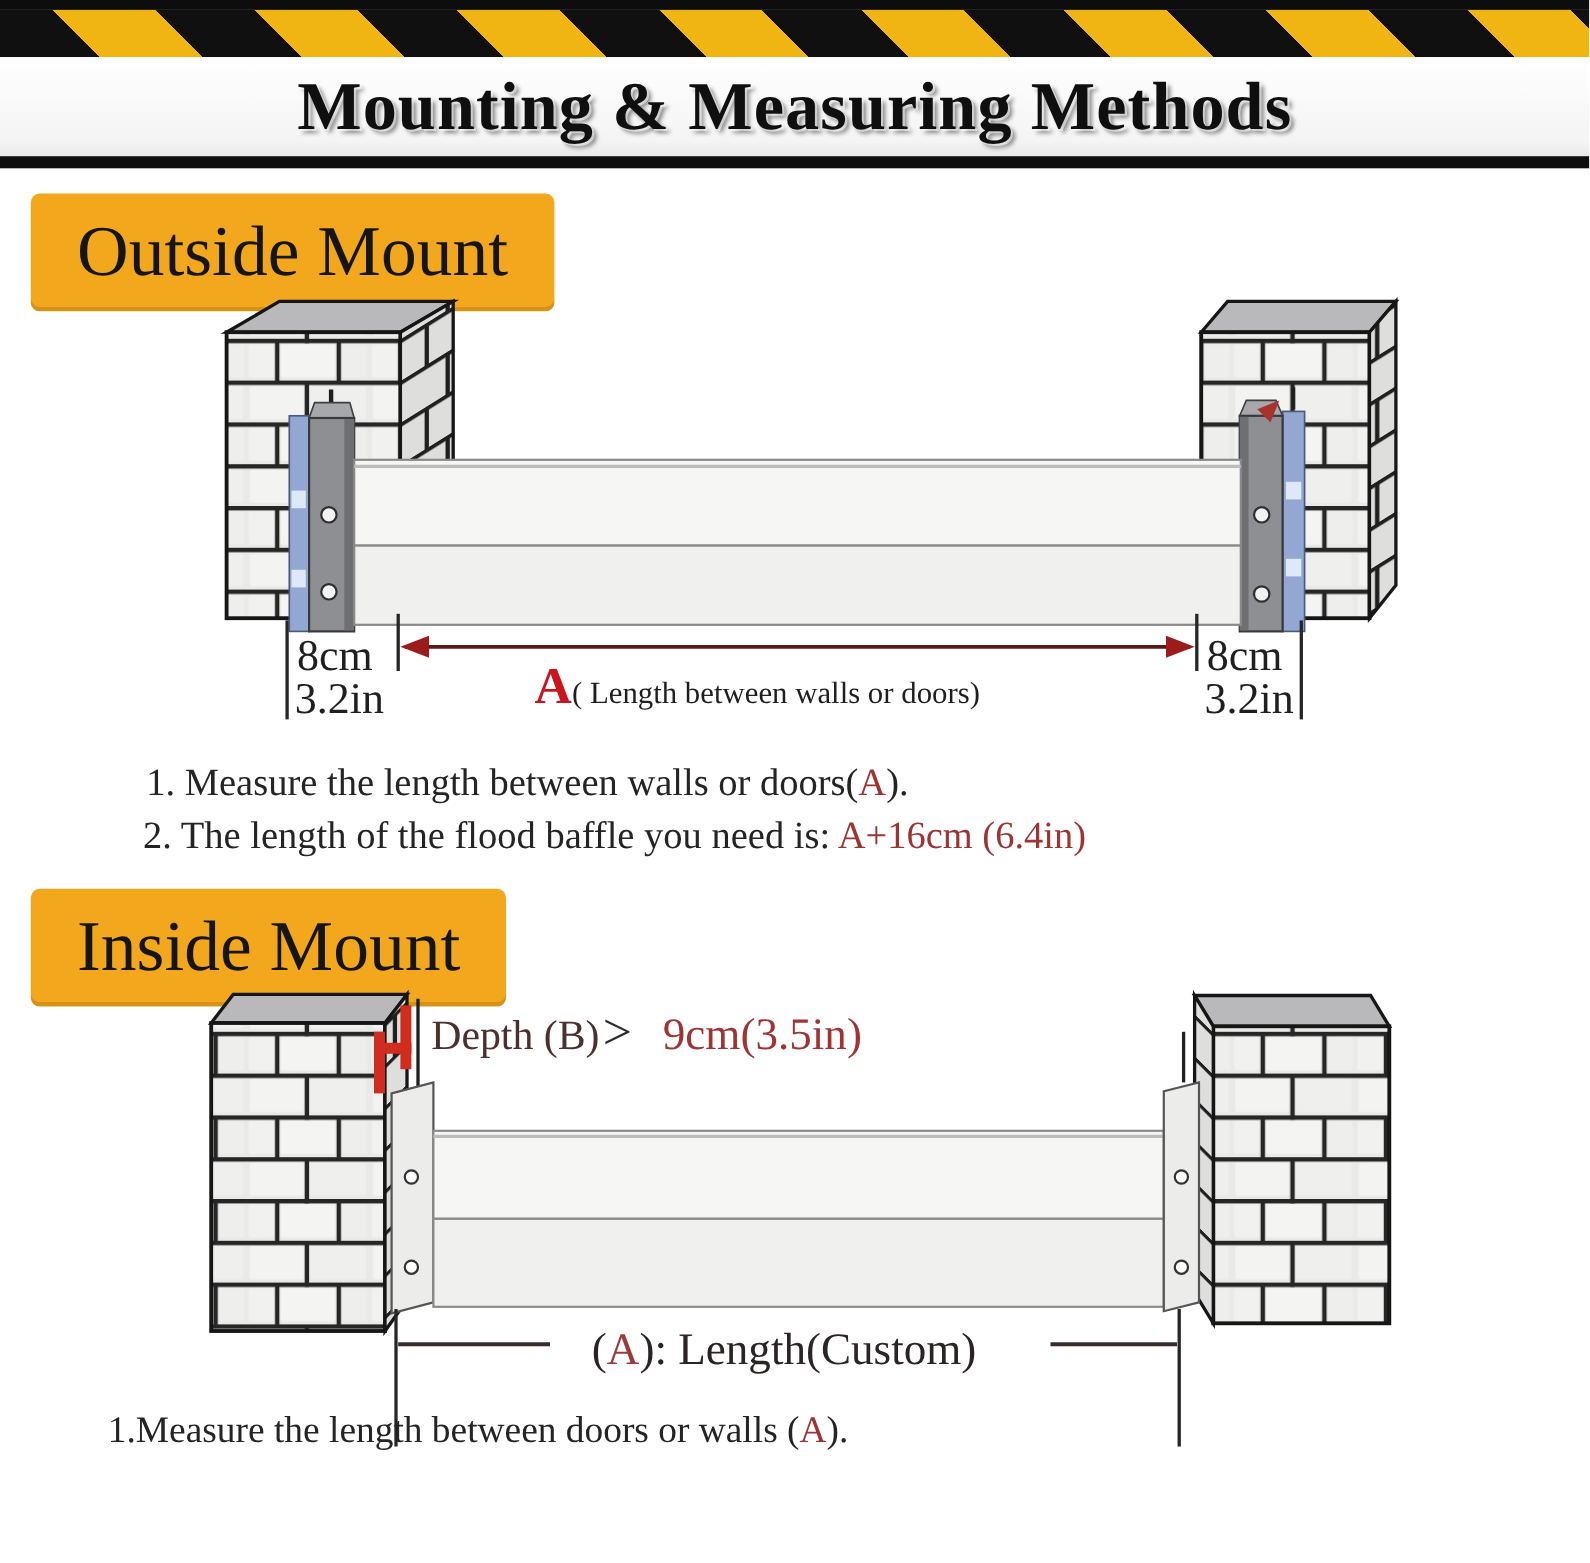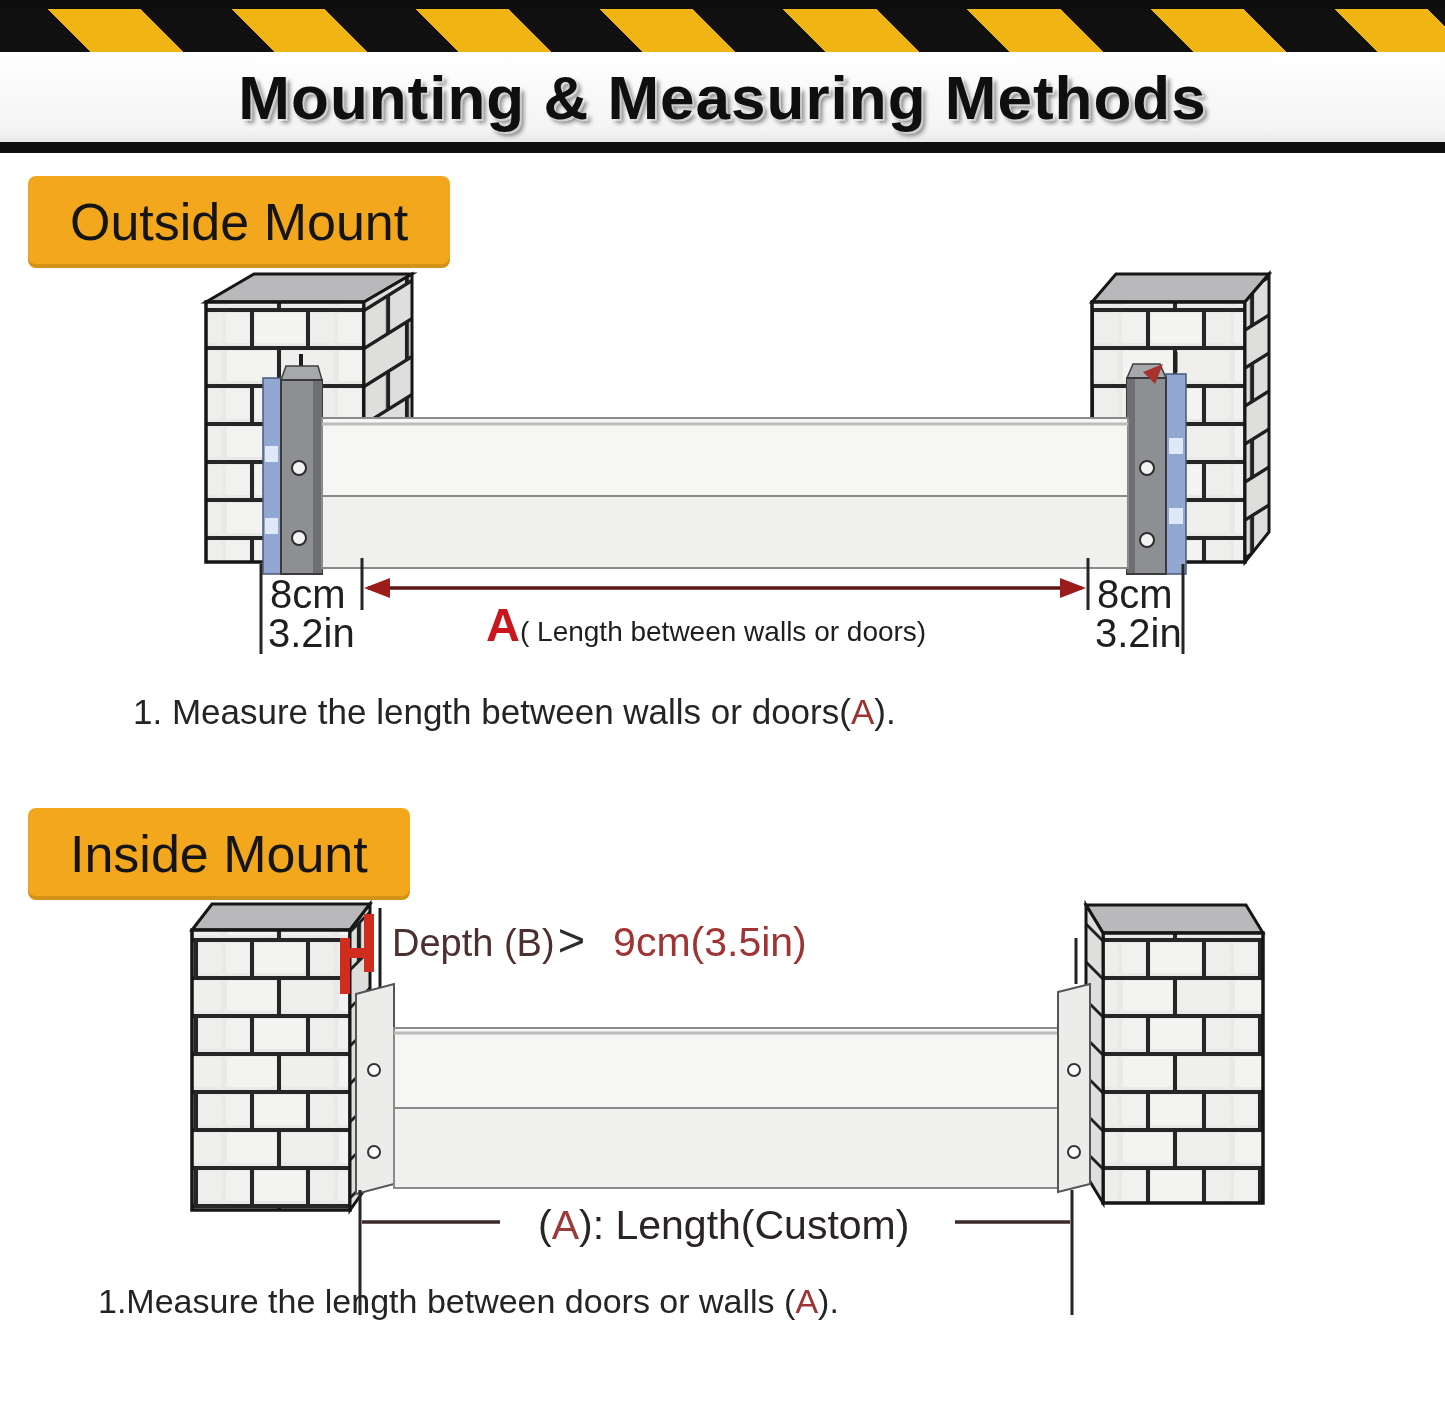--- a/index.html
+++ b/index.html
@@ -1,32 +1,32 @@
 <!DOCTYPE html>
 <html><head>
 <meta charset="utf-8">
 <style>
   html,body{margin:0;padding:0;background:#ffffff;}
   .stage{position:relative;width:1445px;height:1421px;background:#ffffff;overflow:hidden;
-         font-family:Liberation Sans, sans-serif;color:#1c1c1c;}
+         font-family:Liberation Serif, serif;color:#1c1c1c;}
 
   
   .banner{position:absolute;top:0;left:0;width:1445px;height:153px;}
   .hazard{position:absolute;top:0;left:0;right:0;height:52px;box-sizing:border-box;
           border-top:9px solid #0d0d0d;
           background:repeating-linear-gradient(45deg,#101010 0 64px,#f0b513 64px 130px);}
   .title-band{position:absolute;top:52px;left:0;right:0;height:90px;
               background:linear-gradient(180deg,#ffffff 0%,#f4f4f4 85%,#e9e9e9 100%);
               display:flex;align-items:center;justify-content:center;}
   .title-band h1{margin:0;font-size:62px;font-weight:700;letter-spacing:1px;color:#0f0f0f;
                  text-shadow:2px 2px 0 rgba(255,255,255,.55),4px 4px 4px rgba(0,0,0,.45);}
   .banner-rule{position:absolute;top:142px;left:0;right:0;height:11px;background:#0f0f0f;}
 
   
-  .badge{position:absolute;left:28px;background:#f2a71d;color:#151515;font-size:52px;
+  .badge{position:absolute;left:28px;background:#f2a71d;color:#151515;font-size:65px;
          padding:16px 42px;border-radius:8px;box-shadow:inset 0 -4px 0 rgba(0,0,0,.12);}
   #badge-outside{top:176px;}
   #badge-inside{top:808px;}
 
   
   svg.diagram{position:absolute;left:0;width:1445px;height:420px;display:block;}
   #svg-outside{top:270px;}
   #svg-inside{top:900px;}
 
   
@@ -238,20 +238,23 @@
   <div class="abs dim-label" id="out-dim-r-in">3.2in</div>
 
   <div class="abs" id="out-span-row">
     <span class="span-a">A</span>
     <span class="span-rest">( Length between walls or doors)</span>
   </div>
 
   <div class="abs note" id="out-note1">
     <span>1. Measure the length between walls or doors(</span><span class="red-text">A</span><span>).</span>
   </div>
+  <div class="abs note" id="out-note2">
+    <span>2. The length of the flood baffle you need is: </span><span class="red-text">A+16cm (6.4in)</span>
+  </div>
 
   <div class="abs" id="depth-row">
     <span class="depth-pre">Depth (B) </span>
     <span class="depth-gt">&gt;</span>
     <span class="depth-val">9cm(3.5in)</span>
   </div>
 
   <div class="abs" id="len-row">
     <span>(</span><span class="len-a">A</span><span>): Length(Custom)</span>
   </div>

